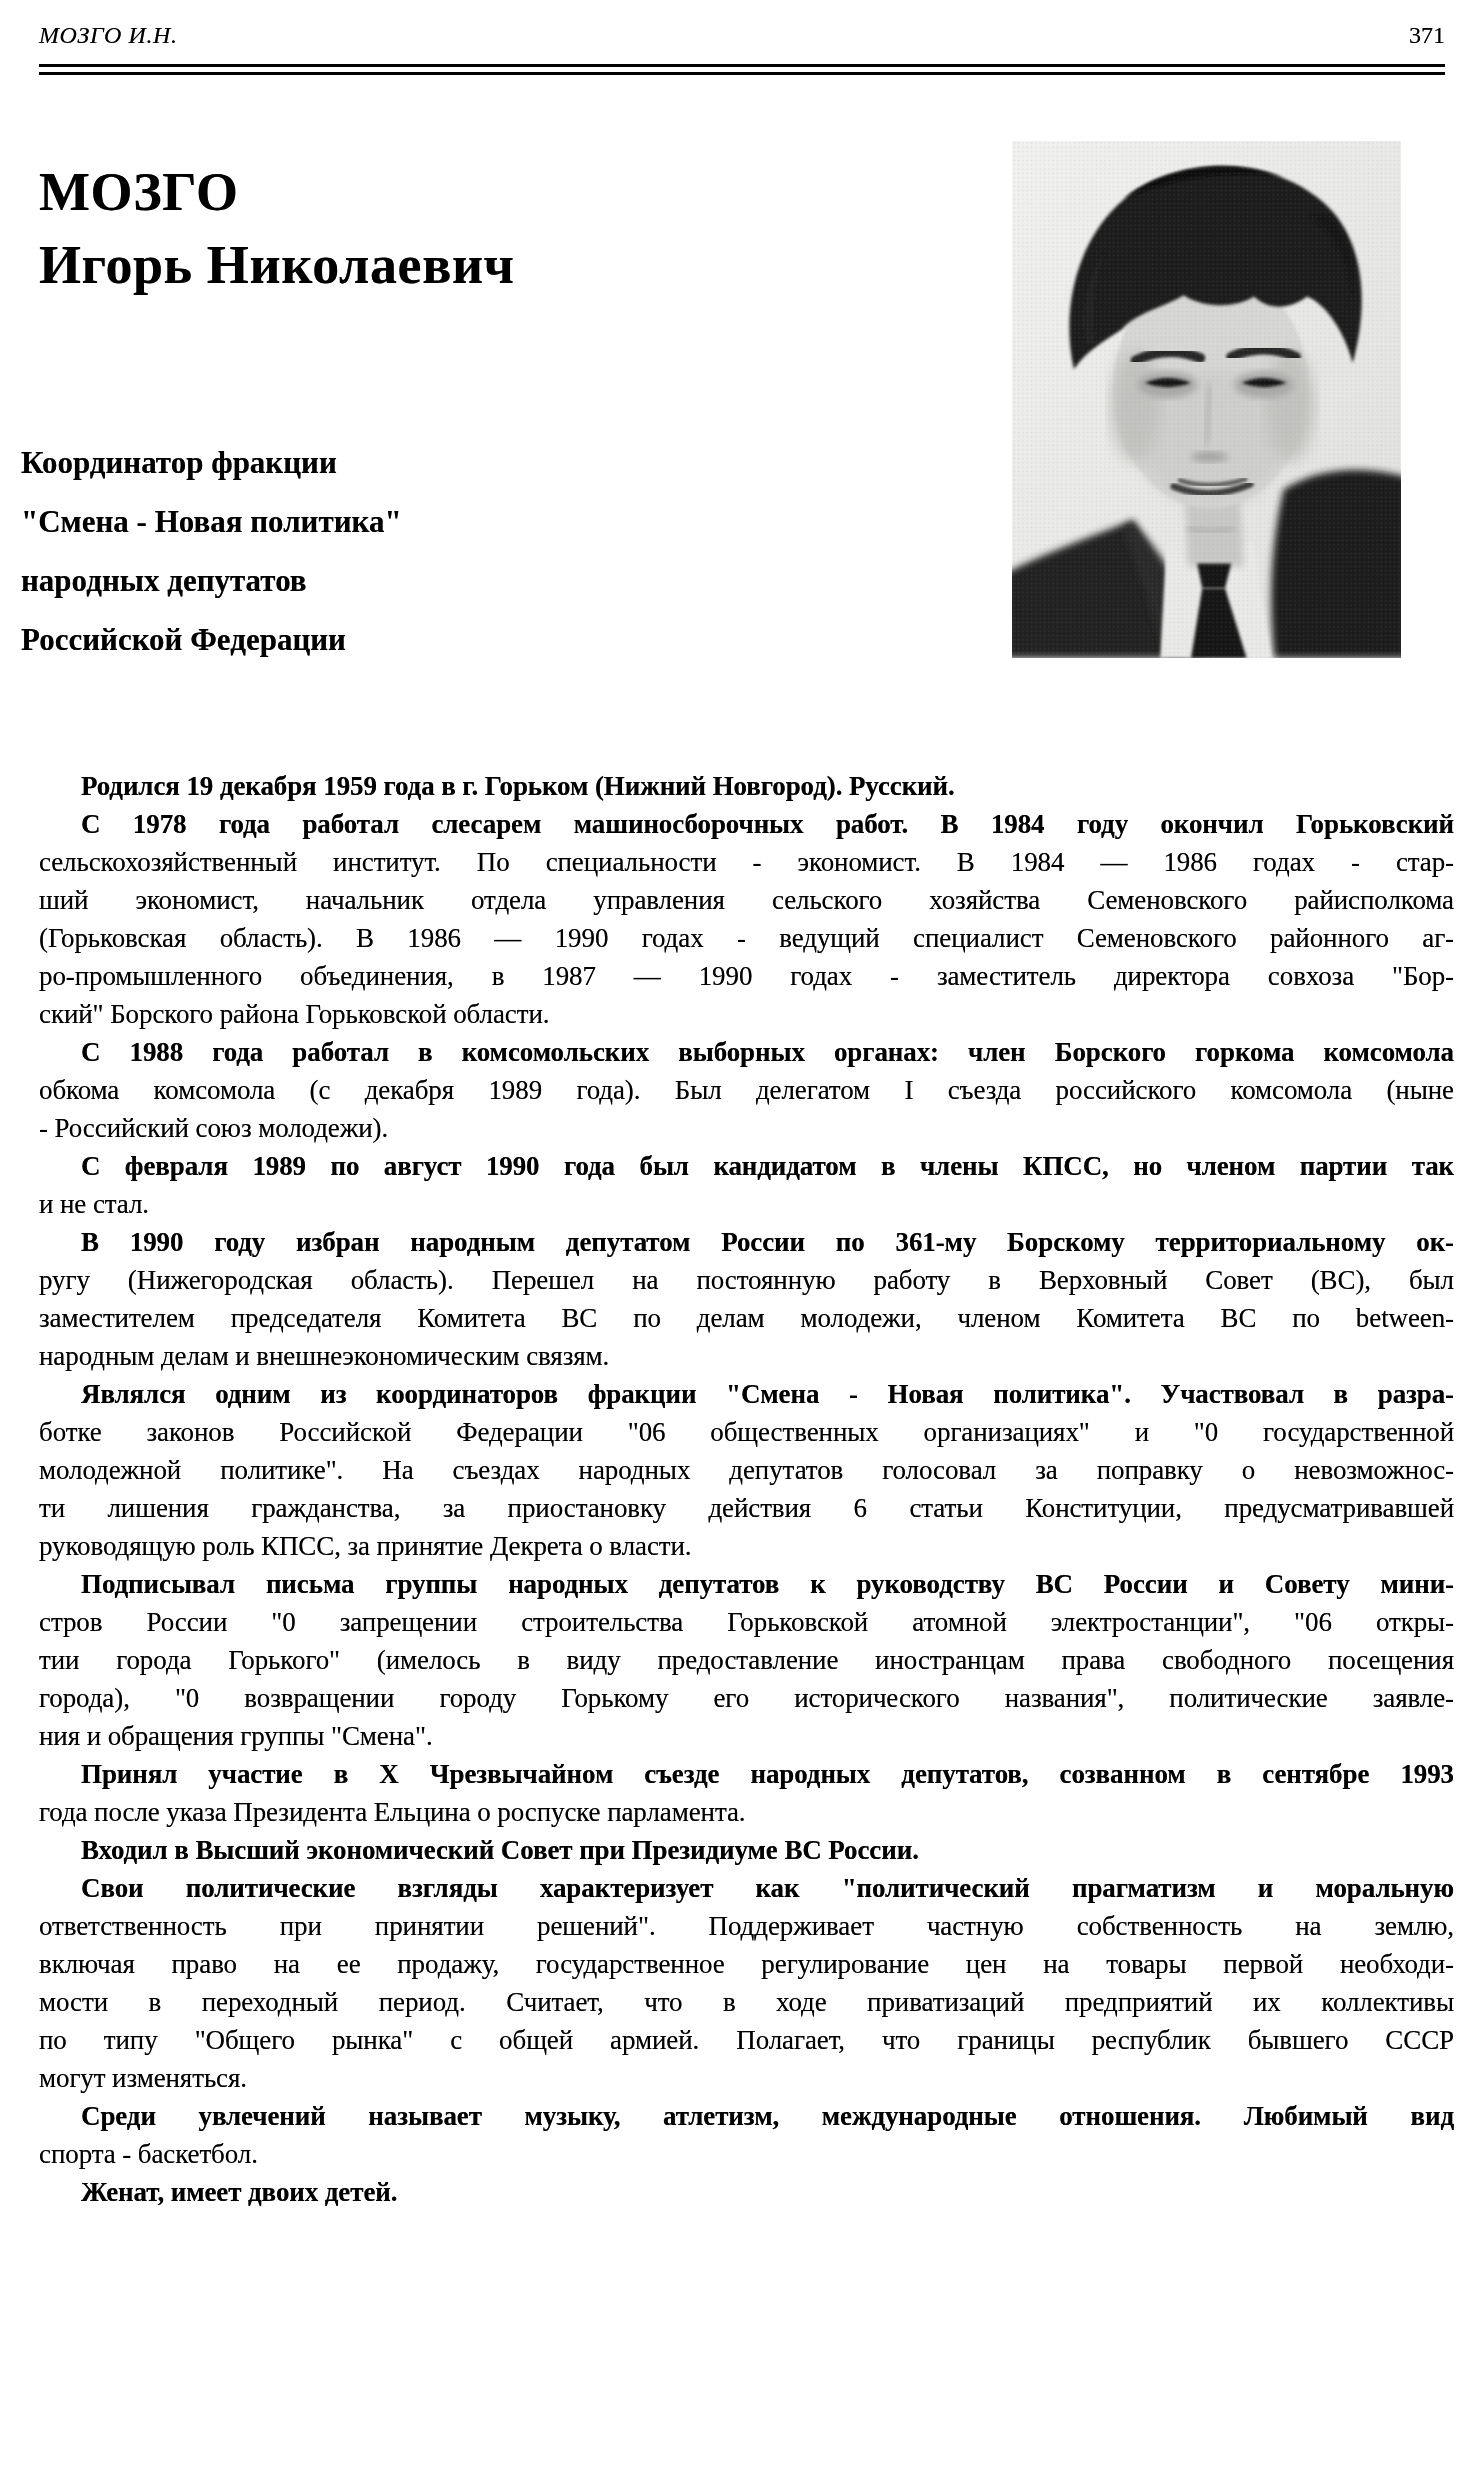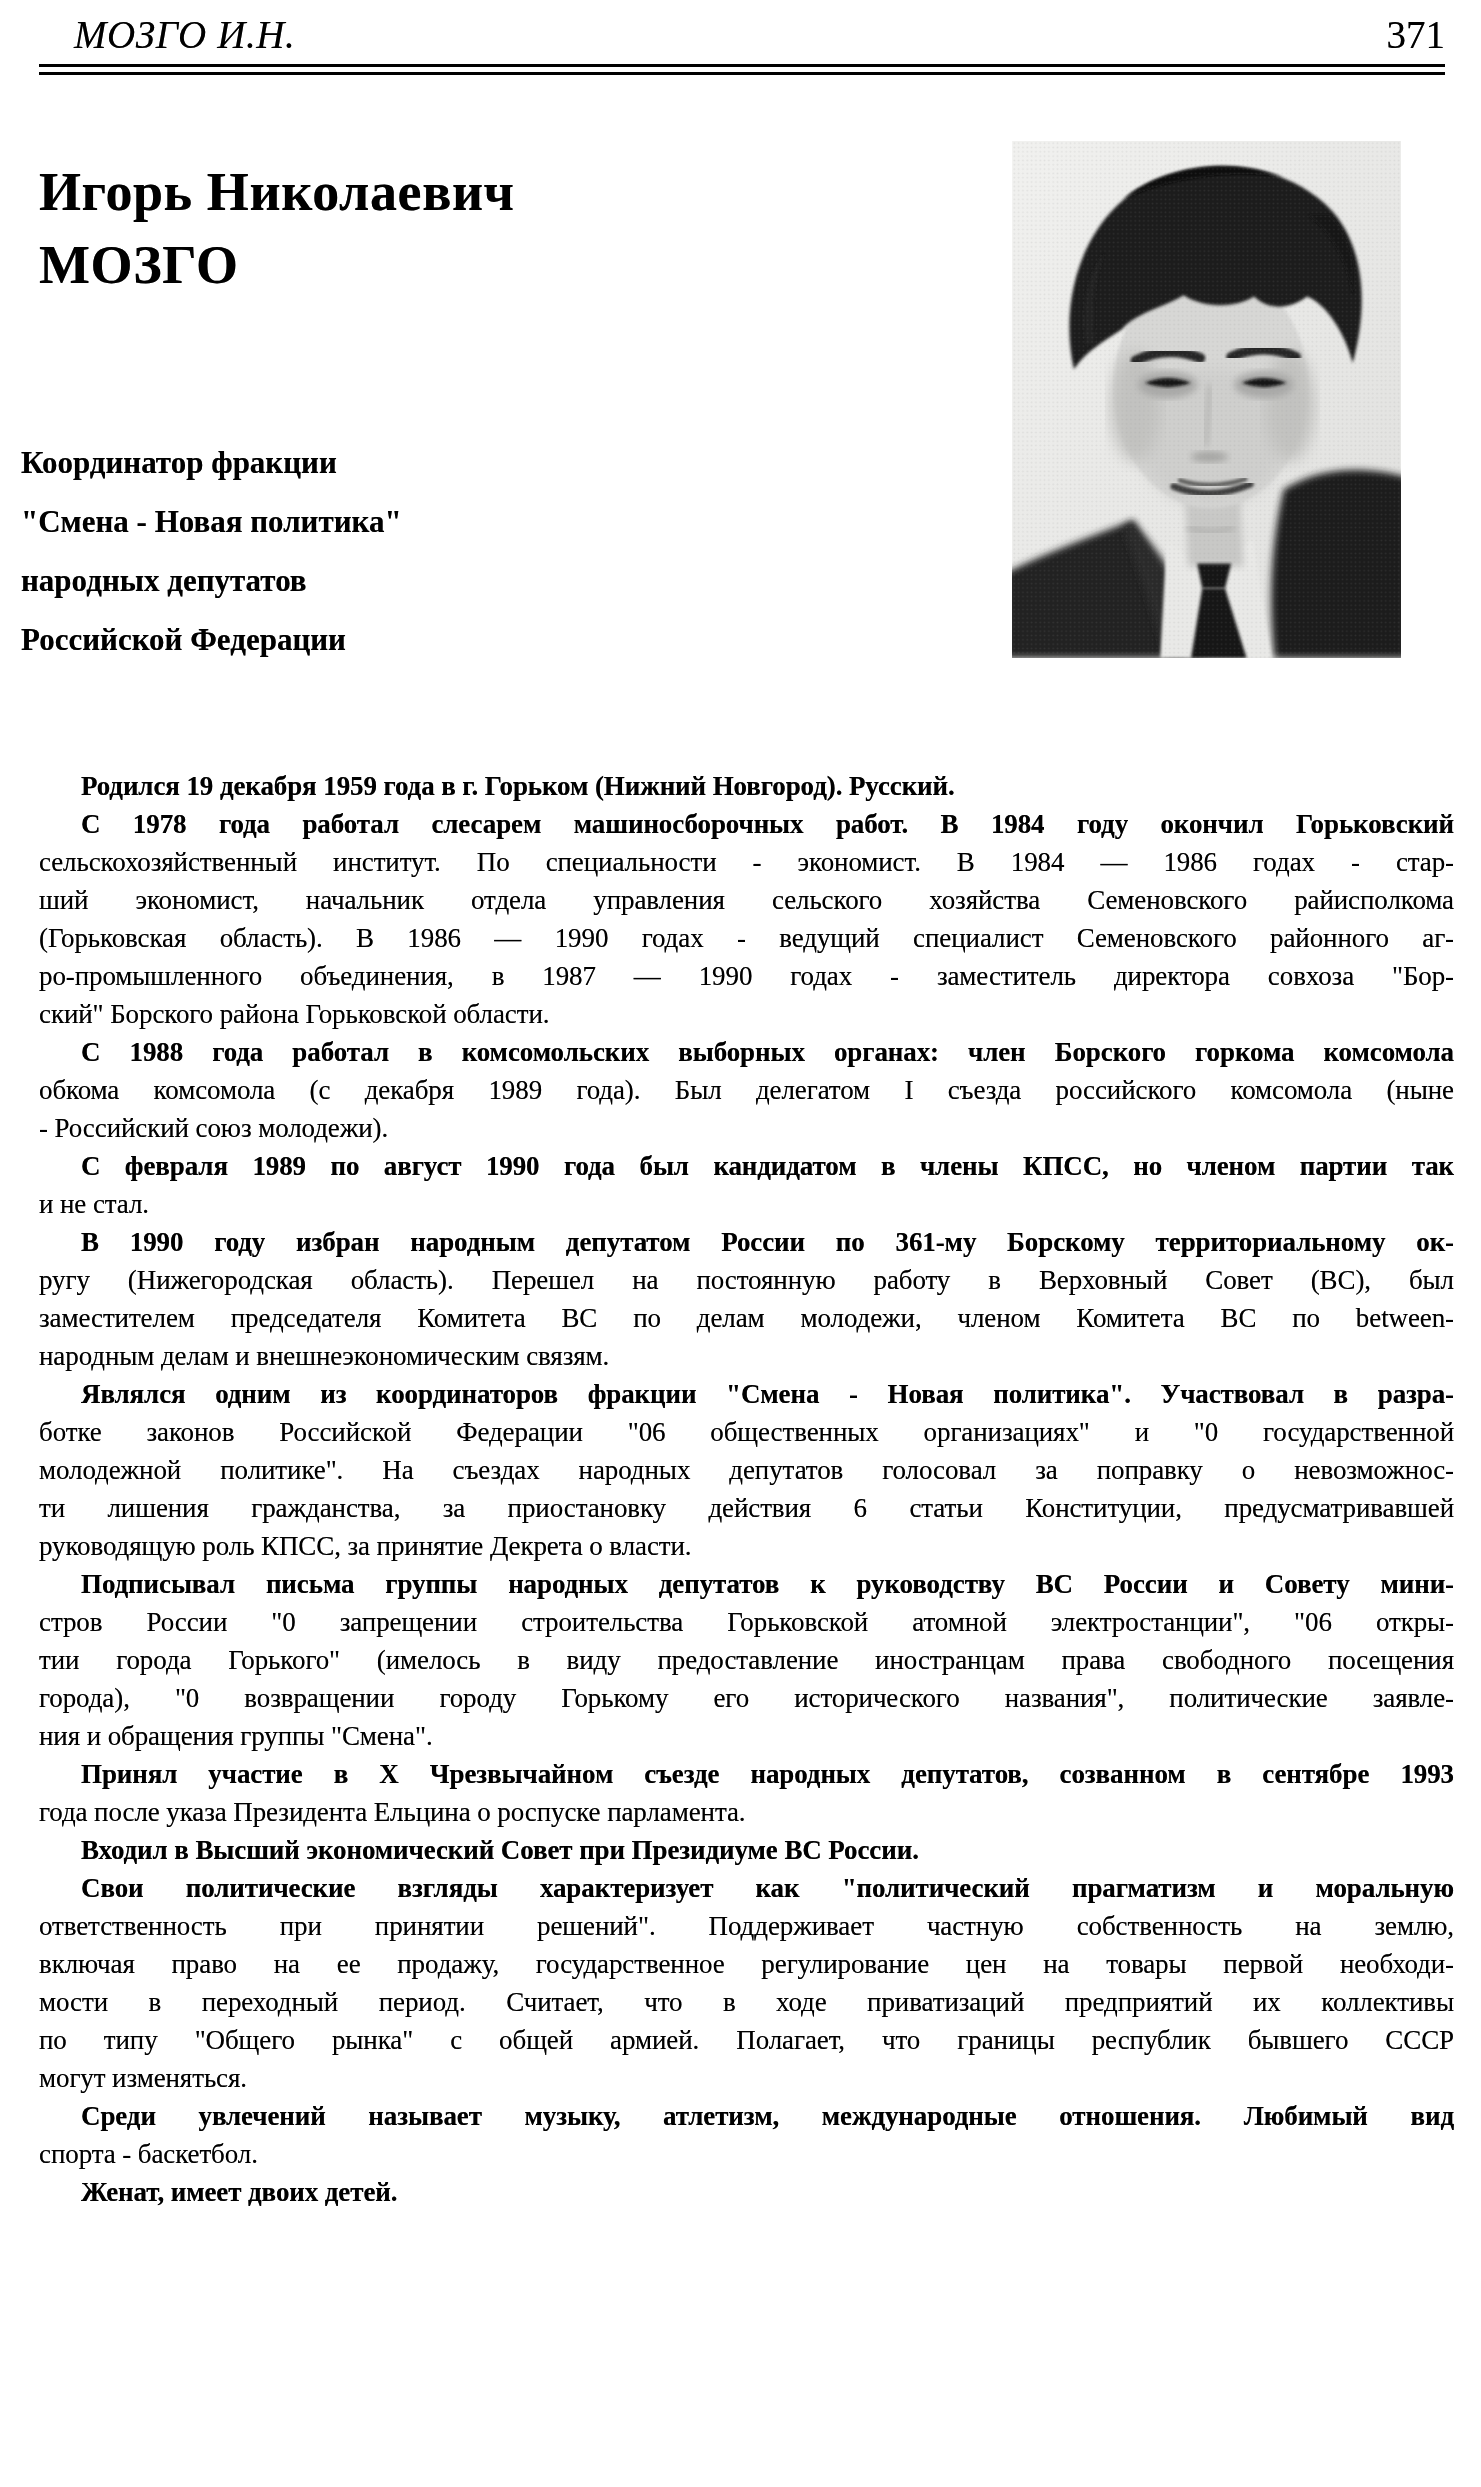--- a/index.html
+++ b/index.html
@@ -9,21 +9,21 @@
     background:#ffffff;
     color:#000;
     font-family:"Liberation Serif","DejaVu Serif",serif;
     text-shadow:0 0 0.6px rgba(0,0,0,.55);
     overflow:hidden;
   }
   
   .running-head{
     position:absolute;left:39px;right:36px;top:17.3px;
     display:flex;justify-content:space-between;align-items:baseline;
-    font-size:39px;line-height:36px;margin-left:35px;
+    font-size:24px;line-height:36px;
   }
   .running-title{font-style:italic;letter-spacing:0.6px;}
   .page-number{font-style:normal;}
   
   .double-rule{
     position:absolute;left:39px;right:36px;top:64px;
     height:5px;
     border-top:3.7px solid #000;
     border-bottom:3.7px solid #000;
   }
@@ -65,22 +65,22 @@
 <div class="page">
 
   <header class="running-head">
     <span class="running-title">МОЗГО И.Н.</span>
     <span class="page-number">371</span>
   </header>
 
   <div class="double-rule"></div>
 
   <h1 class="title">
+    <span class="t-line">МОЗГО</span>
     <span class="t-line">Игорь Николаевич</span>
-    <span class="t-line">МОЗГО</span>
   </h1>
 
   <div class="subtitle" id="subtitle">
       <div class="sub-line">Координатор фракции</div>
       <div class="sub-line">"Смена - Новая политика"</div>
       <div class="sub-line">народных депутатов</div>
       <div class="sub-line">Российской Федерации</div>
     </div>
 
   <figure class="photo" aria-label="Черно-белый портрет мужчины в темном костюме и галстуке">

